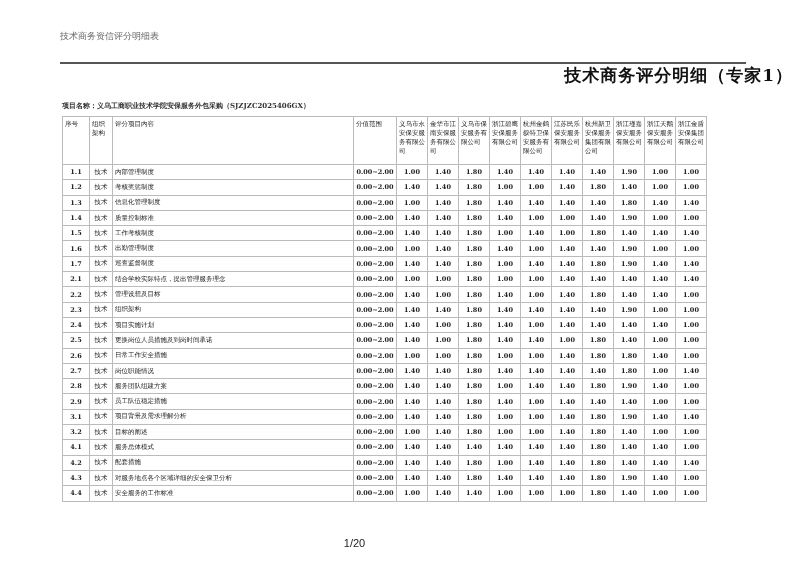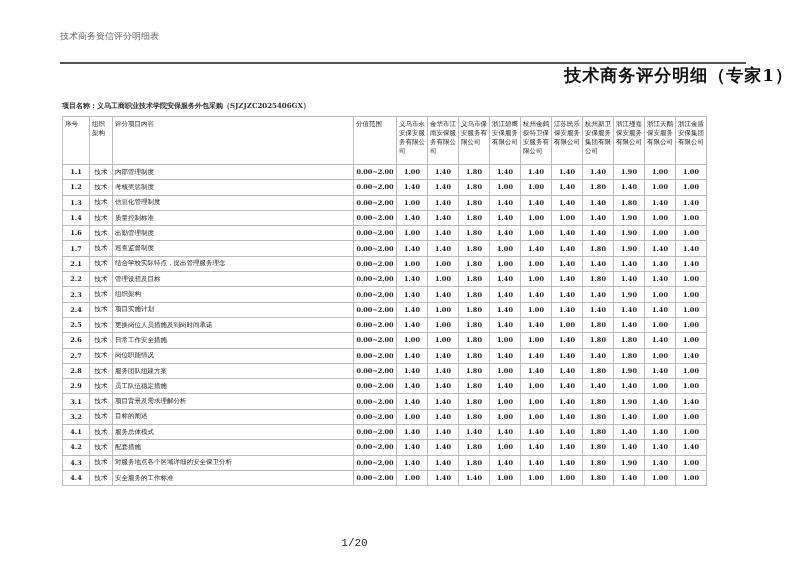--- a/index.html
+++ b/index.html
@@ -12,21 +12,21 @@
   table.score { position:absolute; left:62px; top:116px; border-collapse:collapse; font-size:6.5px; color:#222;padding-left:24px; }
   table.score th, table.score td { border:1px solid #bbb; padding:0 2px; }
   table.score th { font-weight:normal; vertical-align:top; text-align:left; padding-top:3px; height:44px; line-height:9px; }
   table.score th.co { text-align:left; width:26px; font-size:6.5px; }
   table.score td { height:14.3px; }
   td.no { width:22px; text-align:center; font-weight:bold; }
   td.type { width:18px; text-align:center; }
   td.item { width:236px; }
   td.range { width:38px; text-align:center; font-weight:bold; }
   td.val { text-align:center; font-weight:bold; }
-  .page-no { position:absolute; left:0; top:537px; width:709px; text-align:center; font-family:Liberation Mono, monospace; font-size:11px; color:#222; }
+  .page-no { position:absolute; left:0; top:537px; width:709px; text-align:center; font-family:Liberation Sans, sans-serif; font-size:11px; color:#222; }
 </style>
 </head>
 <body>
 
 <div class="running-head">技术商务资信评分明细表</div>
 <div class="title">技术商务评分明细（专家1）</div>
 <div class="project">项目名称：义乌工商职业技术学院安保服务外包采购（SJZJZC2025406GX）</div>
 
 <table class="score">
   <thead>
@@ -106,20 +106,36 @@
         <td class="val">1.80</td>
         <td class="val">1.40</td>
         <td class="val">1.00</td>
         <td class="val">1.00</td>
         <td class="val">1.40</td>
         <td class="val">1.90</td>
         <td class="val">1.00</td>
         <td class="val">1.00</td>
       </tr>
       <tr>
+        <td class="no">1.5</td>
+        <td class="type">技术</td>
+        <td class="item">工作考核制度</td>
+        <td class="range">0.00~2.00</td>
+        <td class="val">1.40</td>
+        <td class="val">1.40</td>
+        <td class="val">1.80</td>
+        <td class="val">1.00</td>
+        <td class="val">1.40</td>
+        <td class="val">1.00</td>
+        <td class="val">1.80</td>
+        <td class="val">1.40</td>
+        <td class="val">1.40</td>
+        <td class="val">1.40</td>
+      </tr>
+      <tr>
         <td class="no">1.6</td>
         <td class="type">技术</td>
         <td class="item">出勤管理制度</td>
         <td class="range">0.00~2.00</td>
         <td class="val">1.00</td>
         <td class="val">1.40</td>
         <td class="val">1.80</td>
         <td class="val">1.40</td>
         <td class="val">1.00</td>
         <td class="val">1.40</td>

